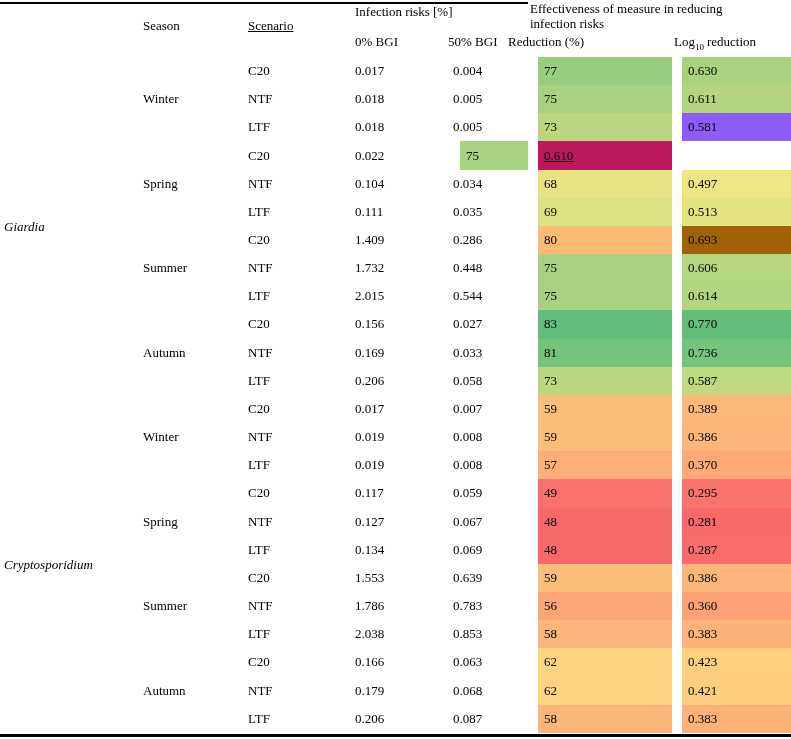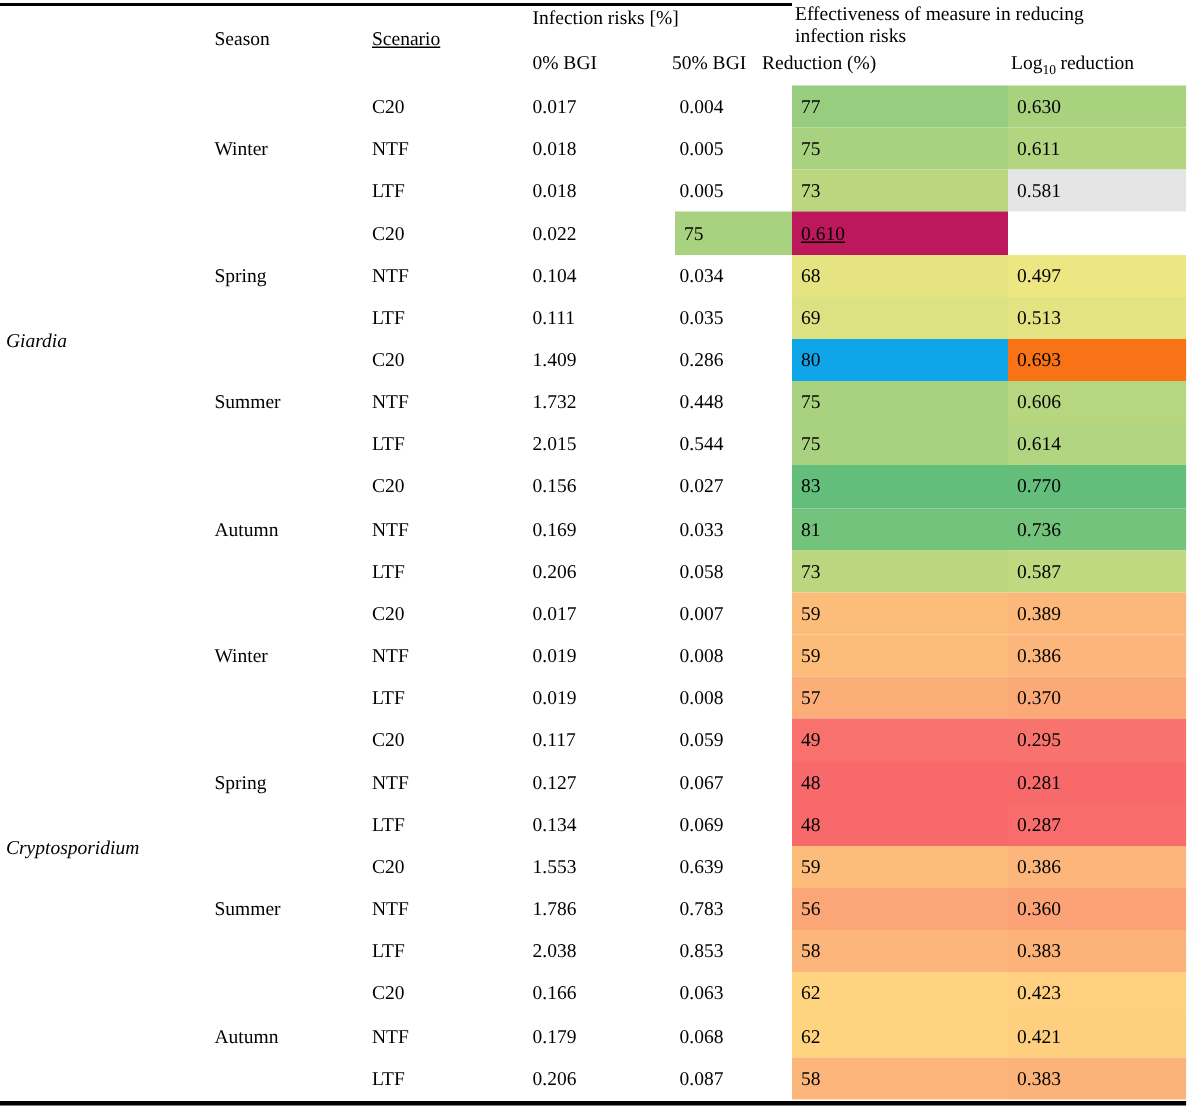--- a/index.html
+++ b/index.html
@@ -29,21 +29,21 @@
   .row{
     display:grid;
     grid-template-columns:140px 105px 107px 98px 78px 144px 119px;
     height:28.1667px;
   }
   .cell{
     display:flex;align-items:center;
     padding-left:3px;box-sizing:border-box;
     white-space:nowrap;overflow:hidden;
   }
-  .cell.colored{padding-left:6px;}
+  .cell.colored{padding-left:6px;margin-left:10px;}
 </style>
 </head>
 <body>
 
 <div class="page">
 
   <div class="rule top-rule"></div>
 
   <div class="hdr season-h">Season</div>
   <div class="hdr scenario-h">Scenario</div>
@@ -76,21 +76,21 @@
         <div class="cell colored" style="background: rgb(168, 210, 127);">75</div>
         <div class="cell colored" style="background: rgb(179, 213, 128);">0.611</div>
       </div>
       <div class="row">
         <div class="cell"></div>
         <div class="cell"></div>
         <div class="cell">LTF</div>
         <div class="cell">0.018</div>
         <div class="cell">0.005</div>
         <div class="cell colored" style="background: rgb(186, 215, 128);">73</div>
-        <div class="cell colored" style="background: #e5e5e5;">0.581</div>
+        <div class="cell colored" style="background: #8b5cf6;">0.581</div>
       </div>
       <div class="row">
         <div class="cell"></div>
         <div class="cell"></div>
         <div class="cell">C20</div>
         <div class="cell">0.022</div>
         <div class="cell colored" style="background: rgb(168, 210, 127);">75</div>
         <div class="cell colored" style="background: #be185d; text-decoration: underline;">0.610</div>
       </div>
       <div class="row">
@@ -110,22 +110,22 @@
         <div class="cell">0.035</div>
         <div class="cell colored" style="background: rgb(220, 225, 130);">69</div>
         <div class="cell colored" style="background: rgb(228, 227, 130);">0.513</div>
       </div>
       <div class="row">
         <div class="cell"></div>
         <div class="cell"></div>
         <div class="cell">C20</div>
         <div class="cell">1.409</div>
         <div class="cell">0.286</div>
-        <div class="cell colored" style="background: #0ea5e9;">80</div>
-        <div class="cell colored" style="background: #f97316;">0.693</div>
+        <div class="cell colored" style="background: #fdba74;">80</div>
+        <div class="cell colored" style="background: #a16207;">0.693</div>
       </div>
       <div class="row">
         <div class="cell"></div>
         <div class="cell">Summer</div>
         <div class="cell">NTF</div>
         <div class="cell">1.732</div>
         <div class="cell">0.448</div>
         <div class="cell colored" style="background: rgb(168, 210, 127);">75</div>
         <div class="cell colored" style="background: rgb(182, 214, 128);">0.606</div>
       </div>

